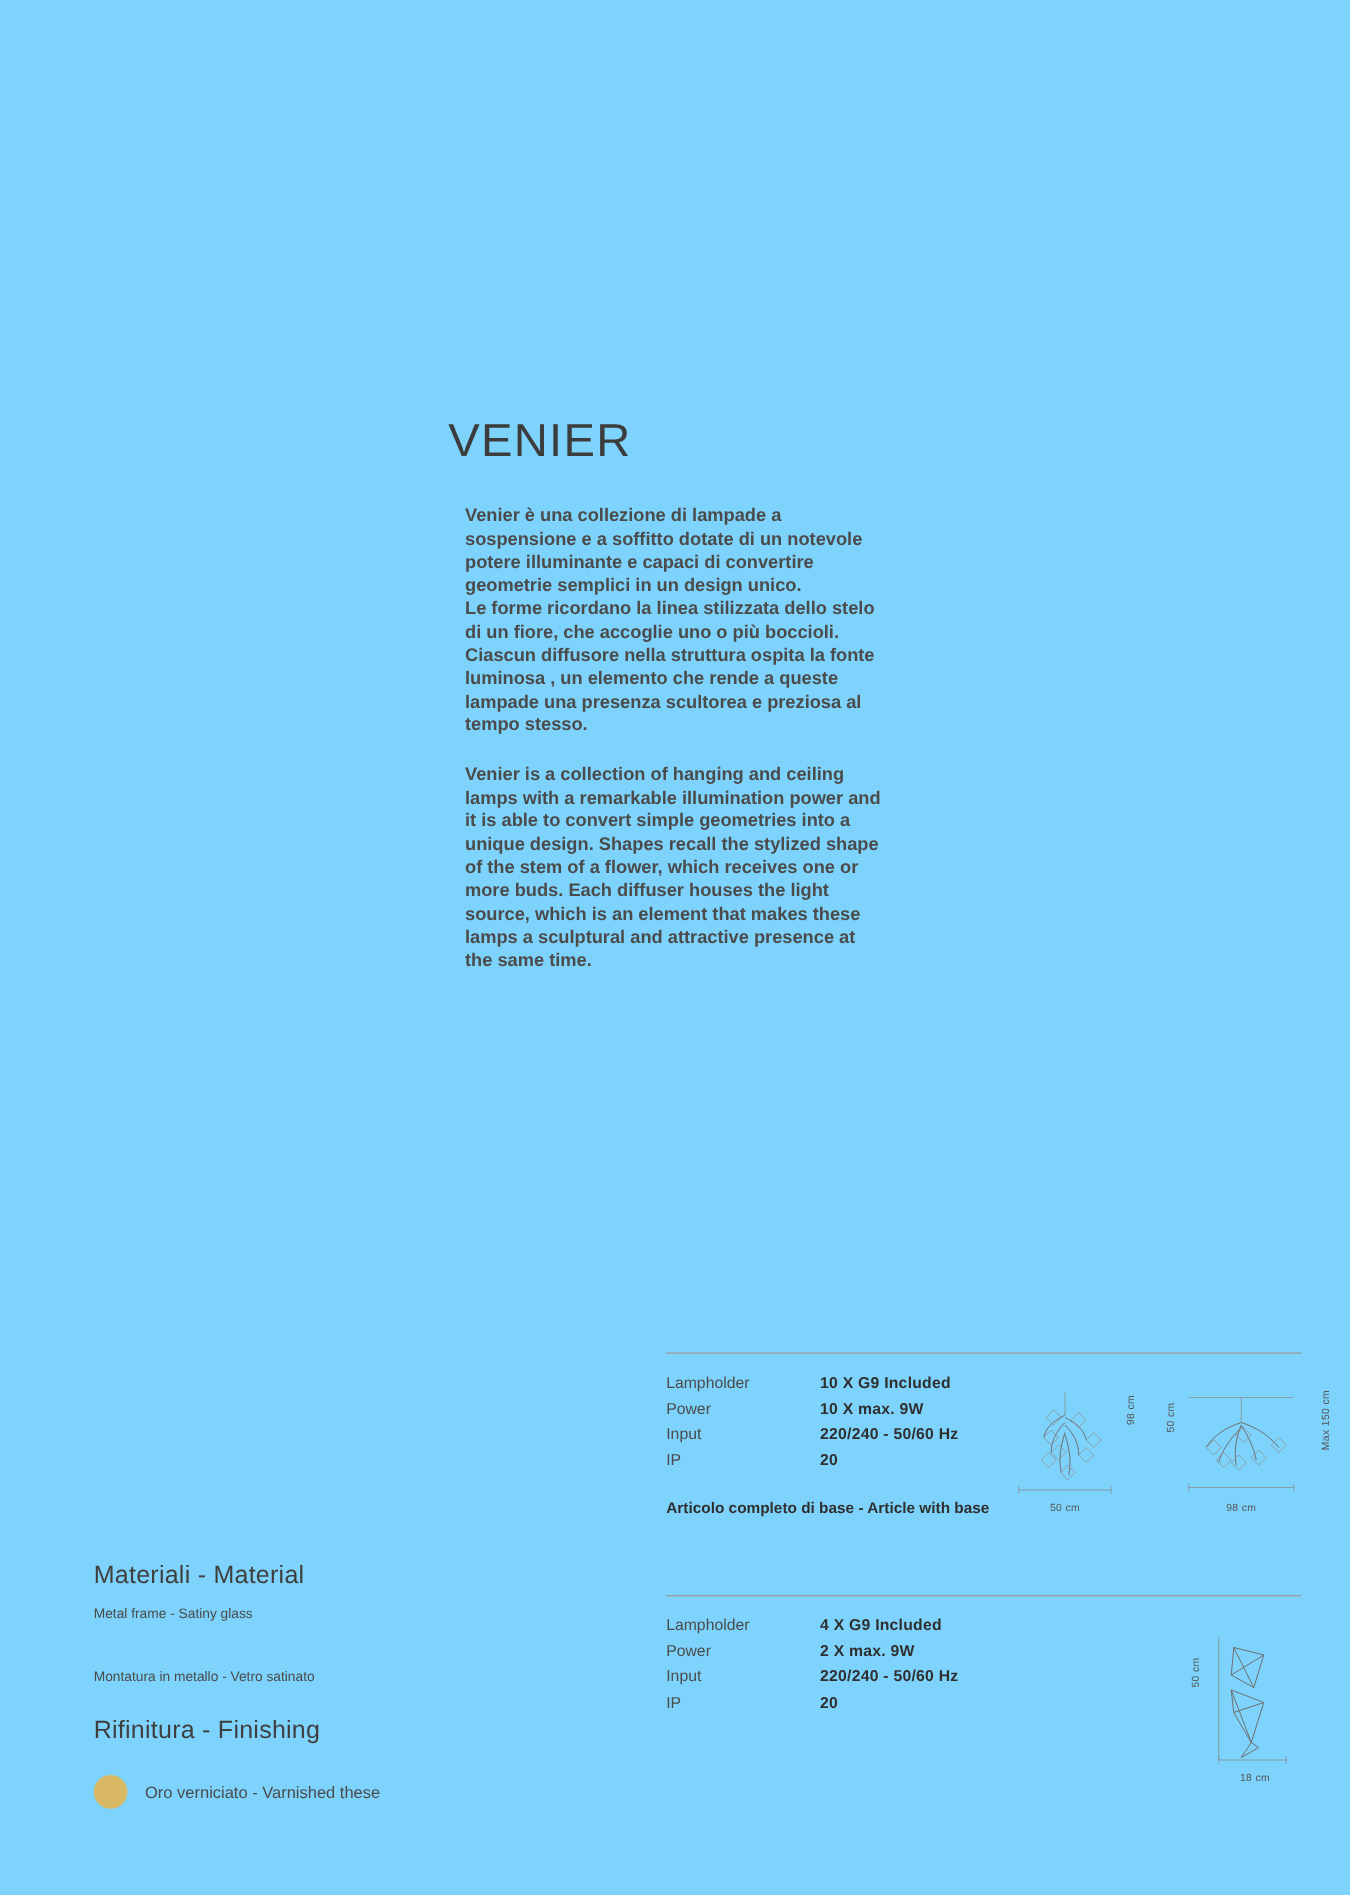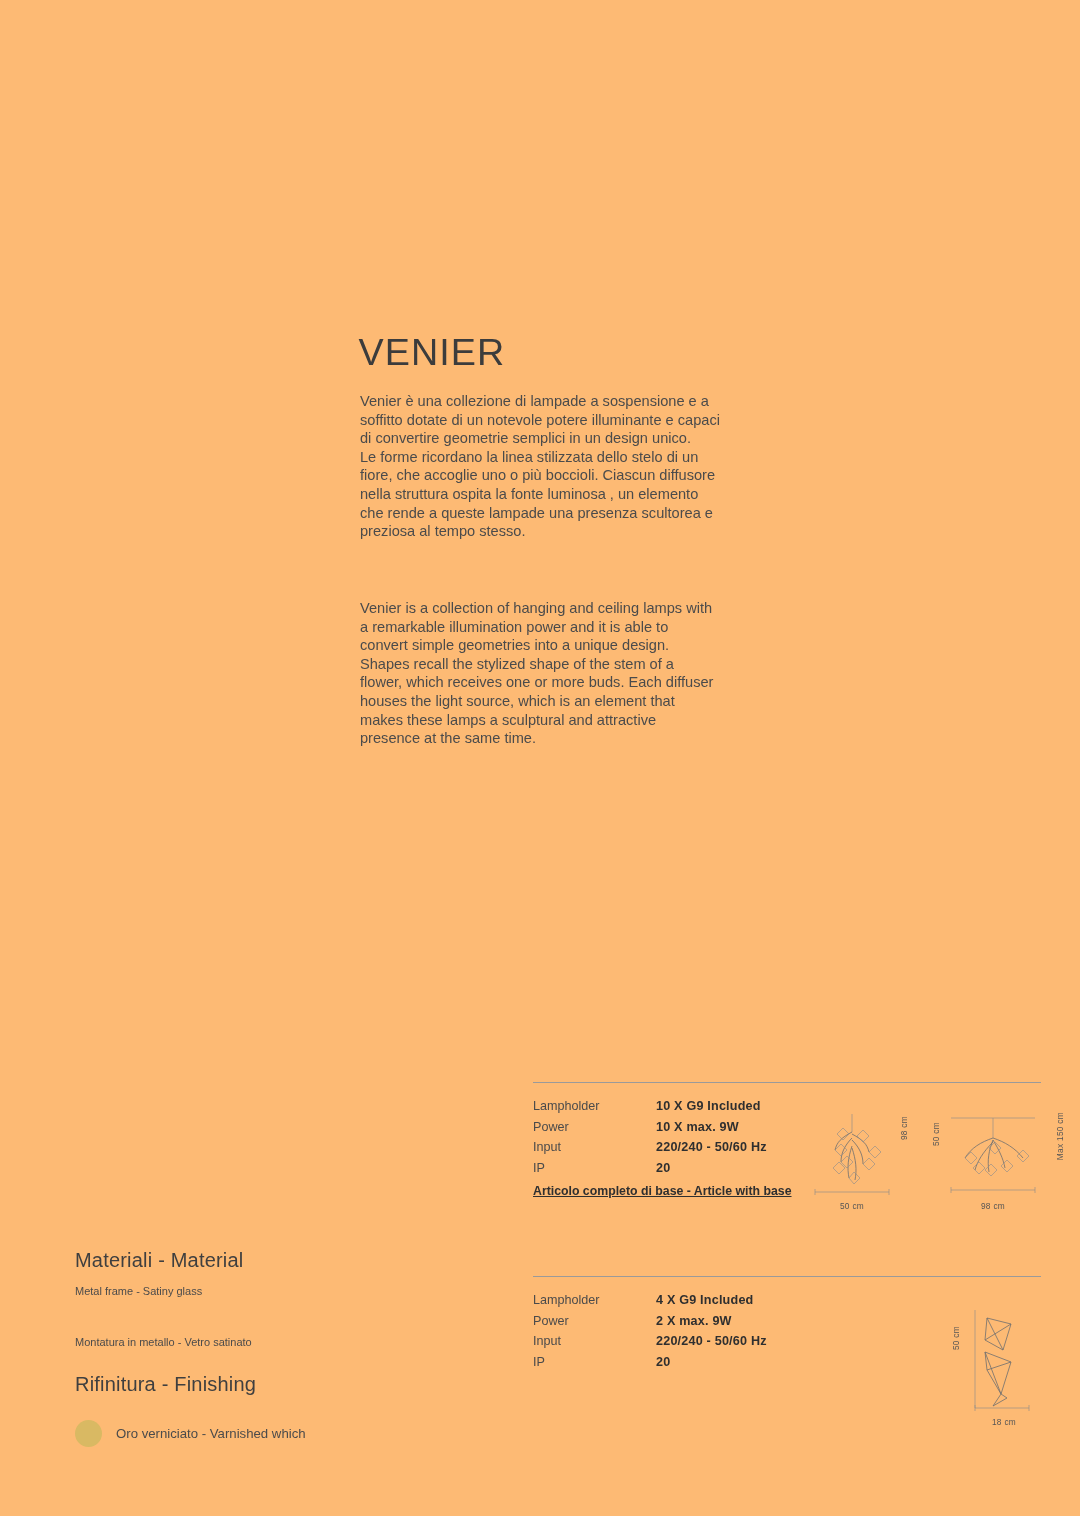--- a/index.html
+++ b/index.html
@@ -11,21 +11,21 @@
     width: 1080px;
     height: 1516px;
     position: relative;
     font-family: "Liberation Sans", sans-serif;
     color: #4a4a4a;
     overflow: hidden;
   }
   .page {
     position: absolute;
     inset: 0;
-    background: #fdba74;
+    background: #7dd3fc;
   }
 
   
   .brand {
     position: absolute;
     left: 360px;
     top: 332px;
     font-family: "Liberation Sans", sans-serif;
     font-size: 37px;
     letter-spacing: 1px;
@@ -41,21 +41,21 @@
   .desc {
     position: absolute;
     left: 360px;
     width: 360px;
     font-size: 14.6px;
     line-height: 18.6px;
     color: #4b4b4b;
   }
   .desc-it { top: 392px; }
   .desc-en { top: 599px; }
-  .desc p { margin: 0; }
+  .desc p { margin: 12px; font-weight: bold; }
 
   
   .left-col {
     position: absolute;
     left: 75px;
     width: 400px;
   }
   .section-head {
     font-size: 20px;
     color: #3f3f3f;
@@ -126,25 +126,24 @@
     width: 123px;
     color: #4b4b4b;
     font-weight: 400;
   }
   .spec-val {
     color: #2f2f2f;
     font-weight: bold;
     letter-spacing: .2px;
   }
   .spec-note {
-    margin-top: 3px;
+    margin-top: 18px;
     font-size: 12.3px;
     font-weight: bold;
     color: #2f2f2f;
-    text-decoration: underline;
   }
 
   
   .drawings {
     position: absolute;
     right: 0;
     top: 30px;
     display: flex;
     align-items: flex-end;
     gap: 30px;
@@ -191,21 +190,21 @@
     <p>Venier is a collection of hanging and ceiling lamps with a remarkable illumination power and it is able to convert simple geometries into a unique design. Shapes recall the stylized shape of the stem of a flower, which receives one or more buds. Each diffuser houses the light source, which is an element that makes these lamps a sculptural and attractive presence at the same time.</p>
   </div>
 
   <div class="left-col">
     <div class="section-head" id="materials-title">Materiali - Material</div>
     <div class="section-line" id="materials-l1">Montatura in metallo - Vetro satinato</div>
     <div class="section-line" id="materials-l2">Metal frame - Satiny glass</div>
     <div class="section-head" id="finishing-title">Rifinitura - Finishing</div>
     <div class="finish-row">
       <div class="swatch"></div>
-      <div class="finish-label">Oro verniciato - Varnished which</div>
+      <div class="finish-label">Oro verniciato - Varnished these</div>
     </div>
   </div>
 
   <div class="product" id="prod-1">
     <div class="rule"></div>
     <div class="spec-table">
       <div class="spec-row">
         <div class="spec-key">Lampholder</div>
         <div class="spec-val">10 X G9 Included</div>
       </div>

